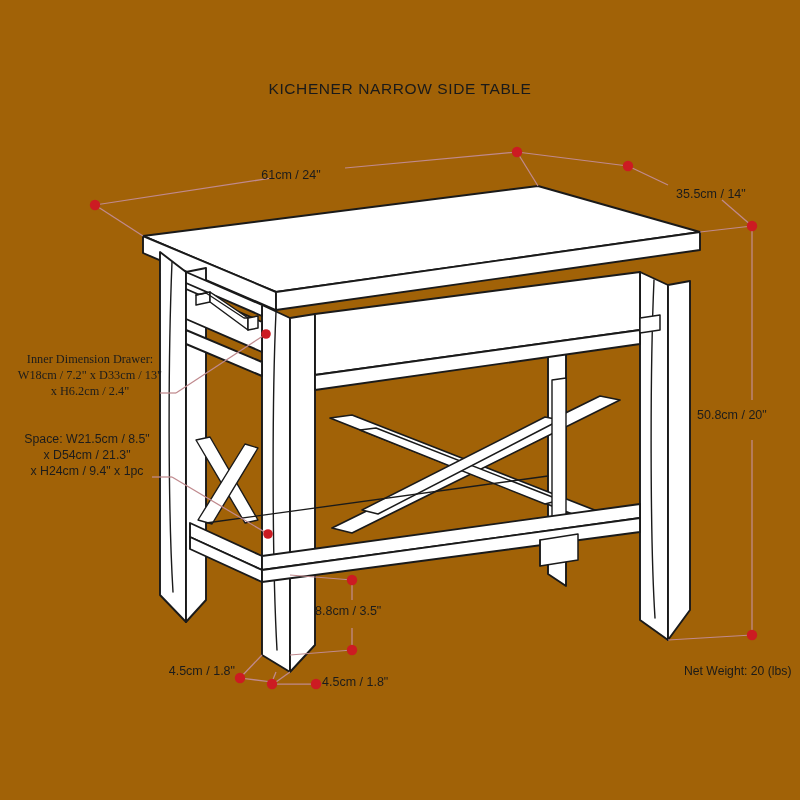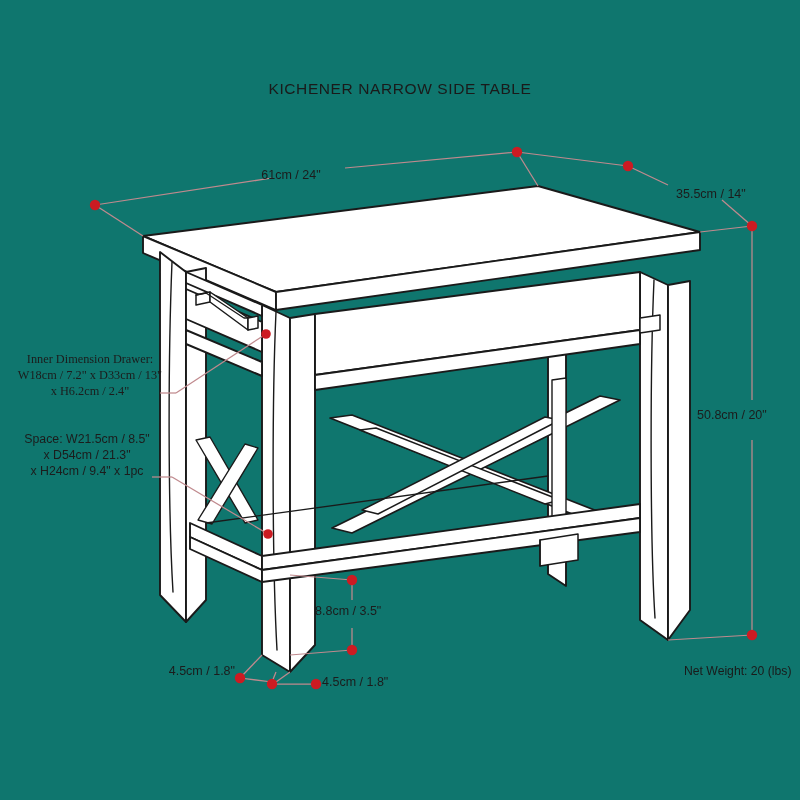--- a/index.html
+++ b/index.html
@@ -4,21 +4,21 @@
 <style>
   html, body {
     margin: 0;
     padding: 0;
     background: #ffffff;
   }
   #root {
     position: relative;
     width: 800px;
     height: 800px;
-    background: #0f766e;
+    background: #a16207;
     font-family: "Liberation Sans", sans-serif;
     overflow: hidden;
   }
   #title {
     position: absolute;
     left: 0;
     top: 80px;
     width: 800px;
     text-align: center;
     font-size: 15.5px;

